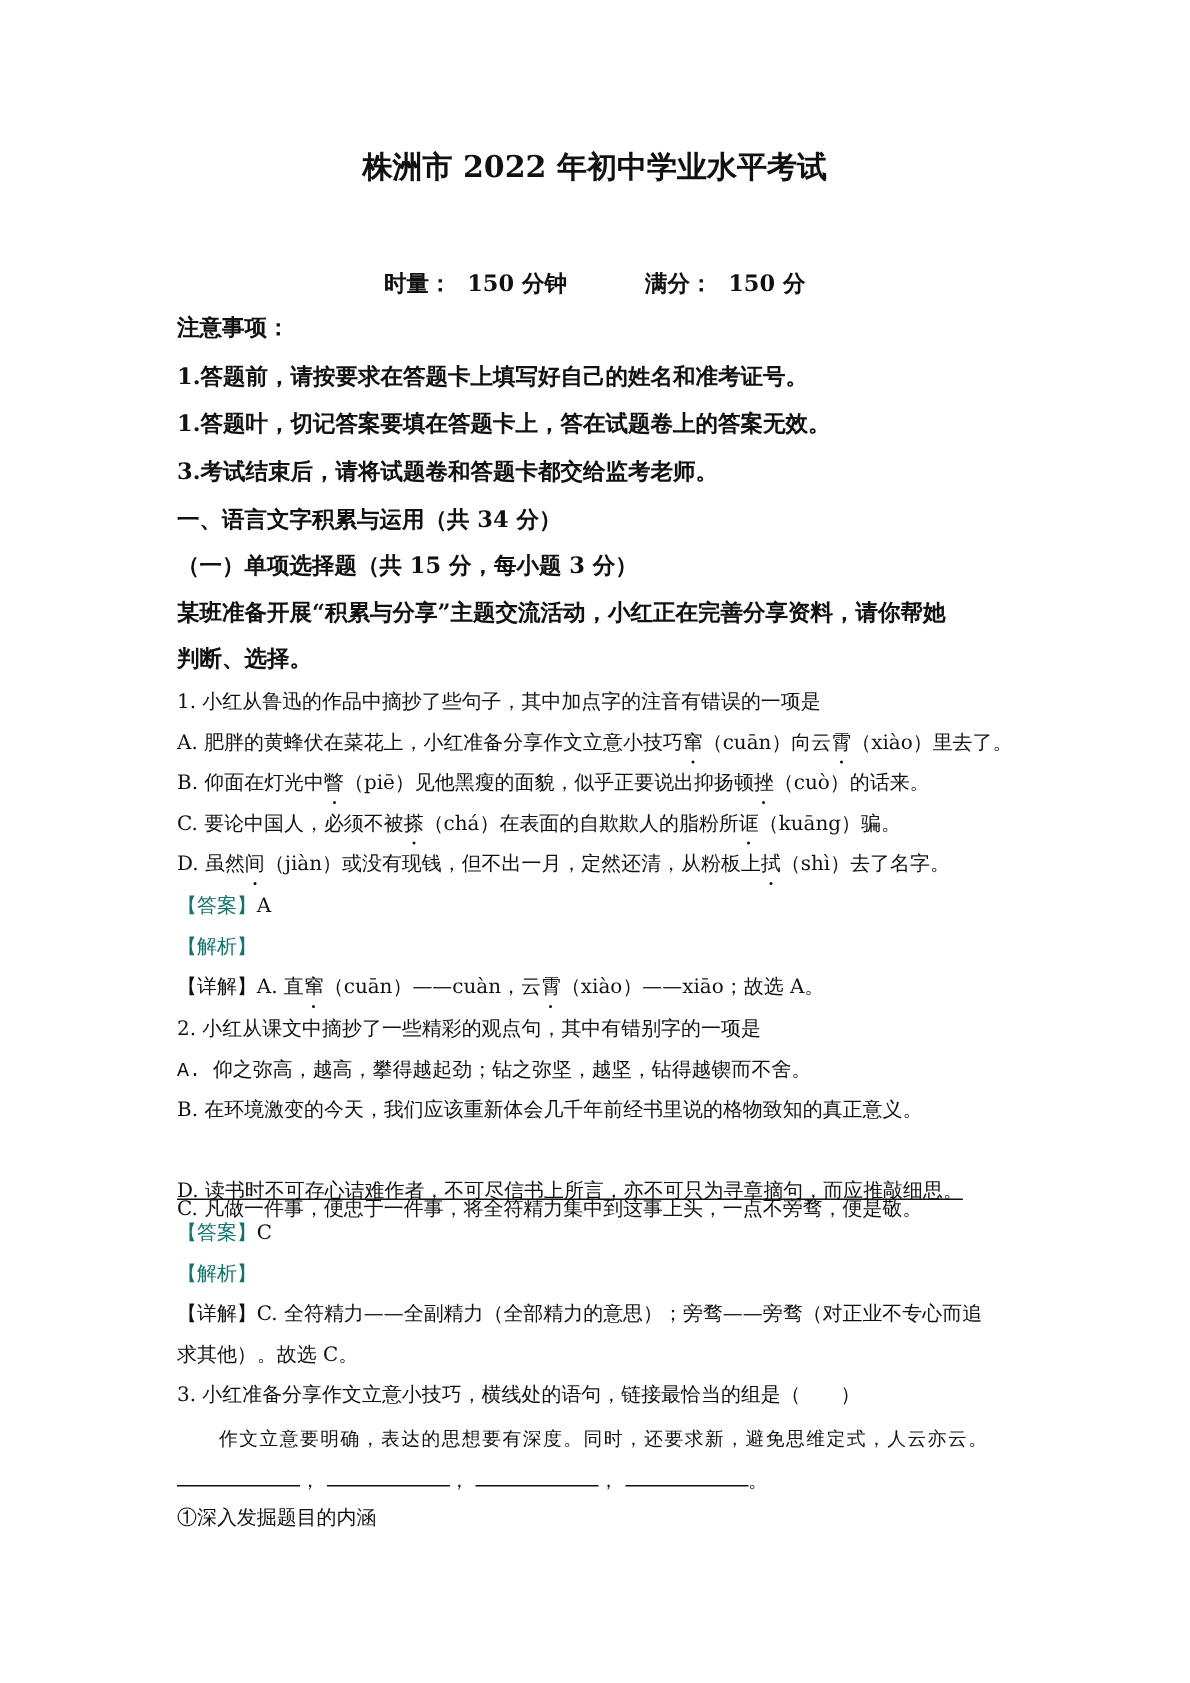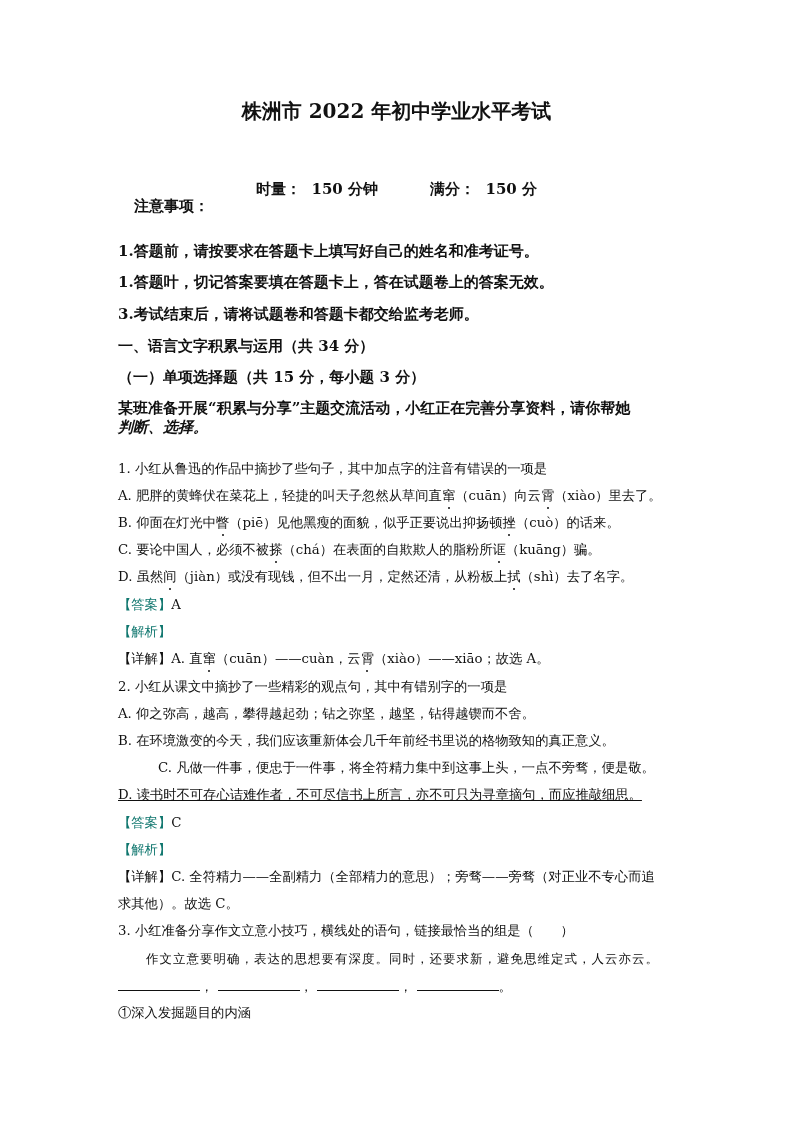--- a/index.html
+++ b/index.html
@@ -23,43 +23,43 @@
 </head>
 <body>
 
 <div class="page">
 
   <div class="line center title" style="top:98px;">株洲市 2022 年初中学业水平考试</div>
   <div class="line center meta" style="top:180px;text-align:center;">
     <span>时量：</span>&nbsp;&nbsp;<span>150 分钟</span><span class="gap"></span><span>满分：</span>&nbsp;&nbsp;<span>150 分</span>
   </div>
 
-  <div class="line bold" style="top:196px;margin-left:16px;">注意事项：</div>
+  <div class="line bold" style="top:208px;">注意事项：</div>
   <div class="line bold" style="top:241px;">1.答题前，请按要求在答题卡上填写好自己的姓名和准考证号。</div>
   <div class="line bold" style="top:272px;">1.答题叶，切记答案要填在答题卡上，答在试题卷上的答案无效。</div>
   <div class="line bold" style="top:304px;">3.考试结束后，请将试题卷和答题卡都交给监考老师。</div>
 
   <div class="line bold" style="top:336px;">一、语言文字积累与运用（共 34 分）</div>
   <div class="line bold" style="top:367px;">（一）单项选择题（共 15 分，每小题 3 分）</div>
   <div class="line bold" style="top:398px;">某班准备开展“积累与分享”主题交流活动，小红正在完善分享资料，请你帮她</div>
-  <div class="line bold" style="top:417px;font-style:italic;">判断、选择。</div>
+  <div class="line bold" style="top:429px;">判断、选择。</div>
 
   <div class="line" style="top:460px;">1. 小红从鲁迅的作品中摘抄了些句子，其中加点字的注音有错误的一项是</div>
-  <div class="line" style="top:487px;"><span>A. 肥胖的黄蜂伏在菜花上，轻捷的叫天子忽然从草间直</span><span class="dot">窜</span><span>（cuān）向云</span><span class="dot">霄</span><span>（xiào）里去了。</span></div>
+  <div class="line" style="top:487px;"><span>A. 肥胖的黄蜂伏在菜花上，小红准备分享作文立意小技巧</span><span class="dot">窜</span><span>（cuān）向云</span><span class="dot">霄</span><span>（xiào）里去了。</span></div>
   <div class="line" style="top:514px;"><span>B. 仰面在灯光中</span><span class="dot">瞥</span><span>（piē）见他黑瘦的面貌，似乎正要说出抑扬顿</span><span class="dot">挫</span><span>（cuò）的话来。</span></div>
   <div class="line" style="top:541px;"><span>C. 要论中国人，必须不被</span><span class="dot">搽</span><span>（chá）在表面的自欺欺人的脂粉所</span><span class="dot">诓</span><span>（kuāng）骗。</span></div>
   <div class="line" style="top:568px;"><span>D. 虽然</span><span class="dot">间</span><span>（jiàn）或没有现钱，但不出一月，定然还清，从粉板上</span><span class="dot">拭</span><span>（shì）去了名字。</span></div>
   <div class="line" style="top:596px;"><span class="blue">【答案】</span><span>A</span></div>
   <div class="line blue" style="top:623px;">【解析】</div>
   <div class="line" style="top:650px;"><span>【详解】</span><span>A. 直</span><span class="dot">窜</span><span>（cuān）——cuàn，云</span><span class="dot">霄</span><span>（xiào）——xiāo；故选 A。</span></div>
 
   <div class="line" style="top:678px;">2. 小红从课文中摘抄了一些精彩的观点句，其中有错别字的一项是</div>
-  <div class="line" style="top:705px;">A. 仰之弥高，越高，攀得越起劲；钻之弥坚，越坚，钻得越锲而不舍。</div>
+  <div class="line" style="top:705px;font-family:Liberation Mono, monospace;">A. 仰之弥高，越高，攀得越起劲；钻之弥坚，越坚，钻得越锲而不舍。</div>
   <div class="line" style="top:732px;">B. 在环境激变的今天，我们应该重新体会几千年前经书里说的格物致知的真正意义。</div>
-  <div class="line" style="top:759px;margin-left:40px;">C. 凡做一件事，便忠于一件事，将全符精力集中到这事上头，一点不旁骛，便是敬。</div>
+  <div class="line" style="top:798px;">C. 凡做一件事，便忠于一件事，将全符精力集中到这事上头，一点不旁骛，便是敬。</div>
   <div class="line" style="top:786px;text-decoration:underline;">D. 读书时不可存心诘难作者，不可尽信书上所言，亦不可只为寻章摘句，而应推敲细思。</div>
   <div class="line" style="top:814px;"><span class="blue">【答案】</span><span>C</span></div>
   <div class="line blue" style="top:841px;">【解析】</div>
   <div class="line" style="top:868px;"><span>【详解】</span><span>C. 全符精力——全副精力（全部精力的意思）；旁骛——旁骛（对正业不专心而追</span></div>
   <div class="line" style="top:895px;">求其他）。故选 C。</div>
 
   <div class="line" style="top:922px;">3. 小红准备分享作文立意小技巧，横线处的语句，链接最恰当的组是（　　）</div>
   <div class="line indent" style="top:950px;">作文立意要明确，表达的思想要有深度。同时，还要求新，避免思维定式，人云亦云。</div>
   <div class="line" style="top:978px;">
     <span class="blank"></span><span>，</span>

